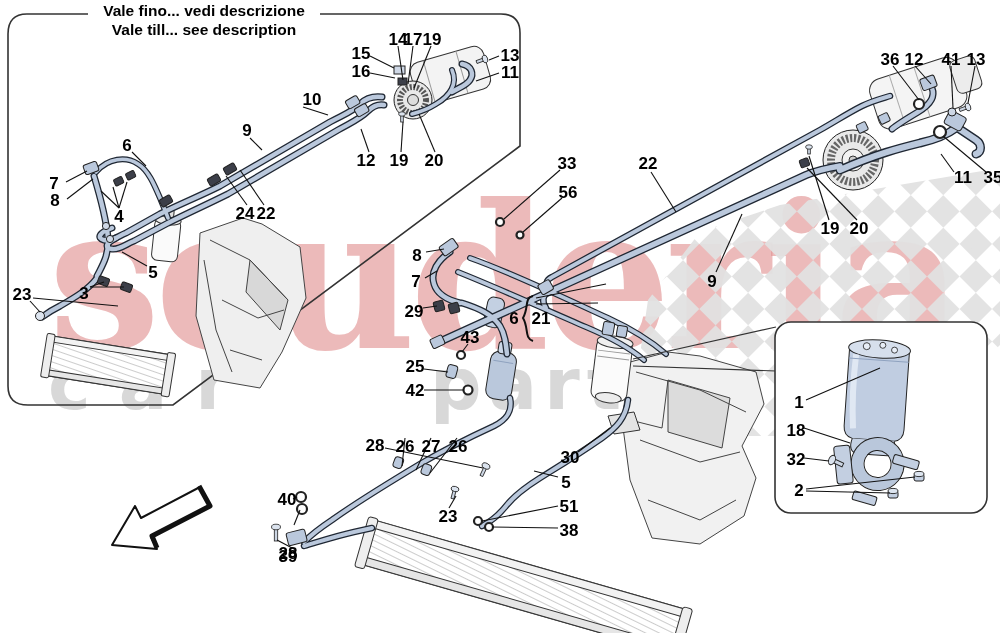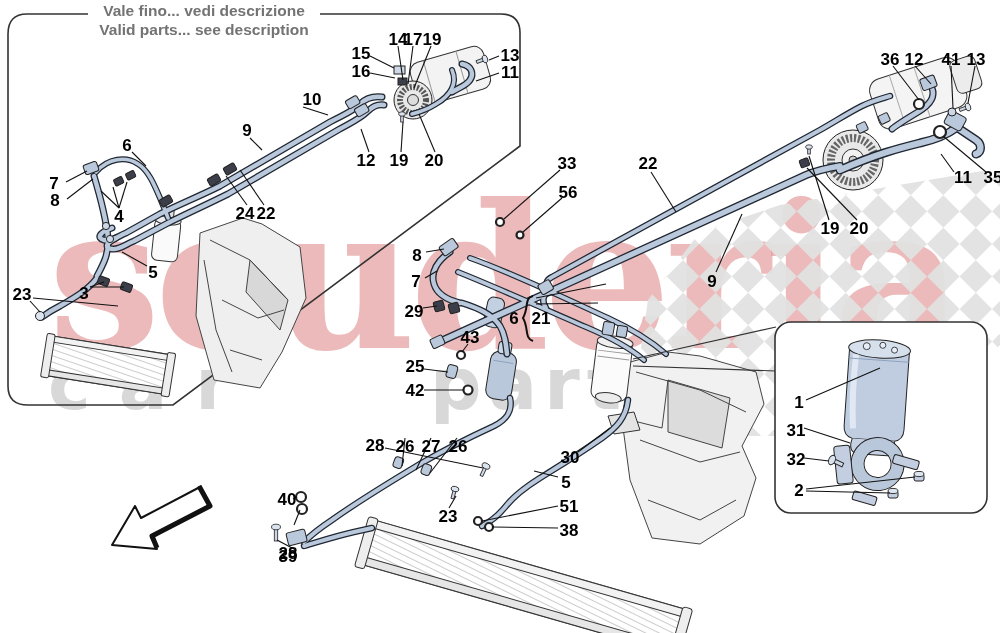--- a/index.html
+++ b/index.html
@@ -13,21 +13,21 @@
           font-size:72px;line-height:1;color:rgba(168,168,168,0.45);user-select:none;}
   #wm-sub1{left:48px;letter-spacing:28px;}
   #wm-sub2{left:430px;letter-spacing:7px;}
   
   #art{position:absolute;left:0;top:0;}
   
   .lbl{position:absolute;transform:translate(-50%,-50%);font-weight:700;font-size:17px;
        color:#000;white-space:nowrap;line-height:1;}
   
   #title{position:absolute;left:88px;top:1px;width:232px;text-align:center;background:#fff;
-         font-weight:700;font-size:15.5px;line-height:1.24;color:#737373;}
+         font-weight:700;font-size:15.5px;line-height:1.24;color:#000000;}
 </style>
 </head>
 <body>
 
 <div id="stage">
 
   <div id="wm-brand">scuderia</div>
   <div id="wm-sub1" class="wm-sub">car</div>
   <div id="wm-sub2" class="wm-sub">parts</div>
 
@@ -406,21 +406,21 @@
       <line x1="806" y1="400" x2="880" y2="368"></line>
         <line x1="804" y1="428" x2="850" y2="443"></line>
       <line x1="804" y1="458" x2="829" y2="461"></line>
       <line x1="806" y1="489" x2="915" y2="477"></line>
         <line x1="806" y1="491" x2="890" y2="493"></line>
     </g>
   </svg>
 
   <div id="title">
     <div>Vale fino... vedi descrizione</div>
-    <div>Valid parts... see description</div>
+    <div>Vale till... see description</div>
   </div>
 
   <div class="lbl" style="left:398px;top:39px">14</div>
   <div class="lbl" style="left:413px;top:39px">17</div>
   <div class="lbl" style="left:432px;top:39px">19</div>
   <div class="lbl" style="left:361px;top:53px">15</div>
   <div class="lbl" style="left:361px;top:71px">16</div>
   <div class="lbl" style="left:510px;top:55px">13</div>
   <div class="lbl" style="left:510px;top:72px">11</div>
   <div class="lbl" style="left:312px;top:99px">10</div>
@@ -463,17 +463,17 @@
   <div class="lbl" style="left:375px;top:445px">28</div>
   <div class="lbl" style="left:570px;top:457px">30</div>
   <div class="lbl" style="left:566px;top:482px">5</div>
   <div class="lbl" style="left:569px;top:506px">51</div>
   <div class="lbl" style="left:569px;top:530px">38</div>
   <div class="lbl" style="left:448px;top:516px">23</div>
   <div class="lbl" style="left:287px;top:499px">40</div>
   <div class="lbl" style="left:288px;top:556px">39</div>
   <div class="lbl" style="left:288px;top:553px">28</div>
   <div class="lbl" style="left:799px;top:402px">1</div>
-  <div class="lbl" style="left:796px;top:430px">31</div>
+  <div class="lbl" style="left:796px;top:430px">18</div>
   <div class="lbl" style="left:796px;top:459px">32</div>
   <div class="lbl" style="left:799px;top:490px">2</div>
 
 </div>
 
 </body></html>

